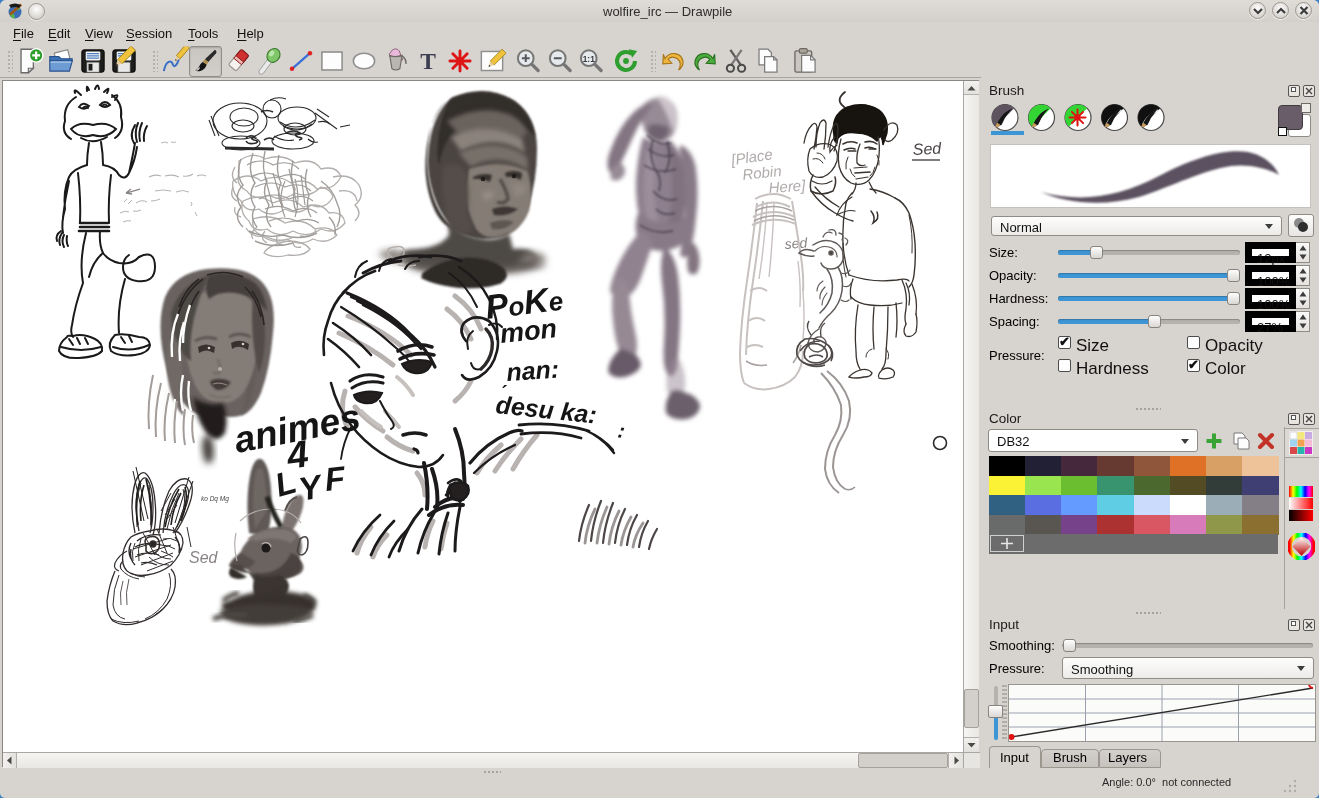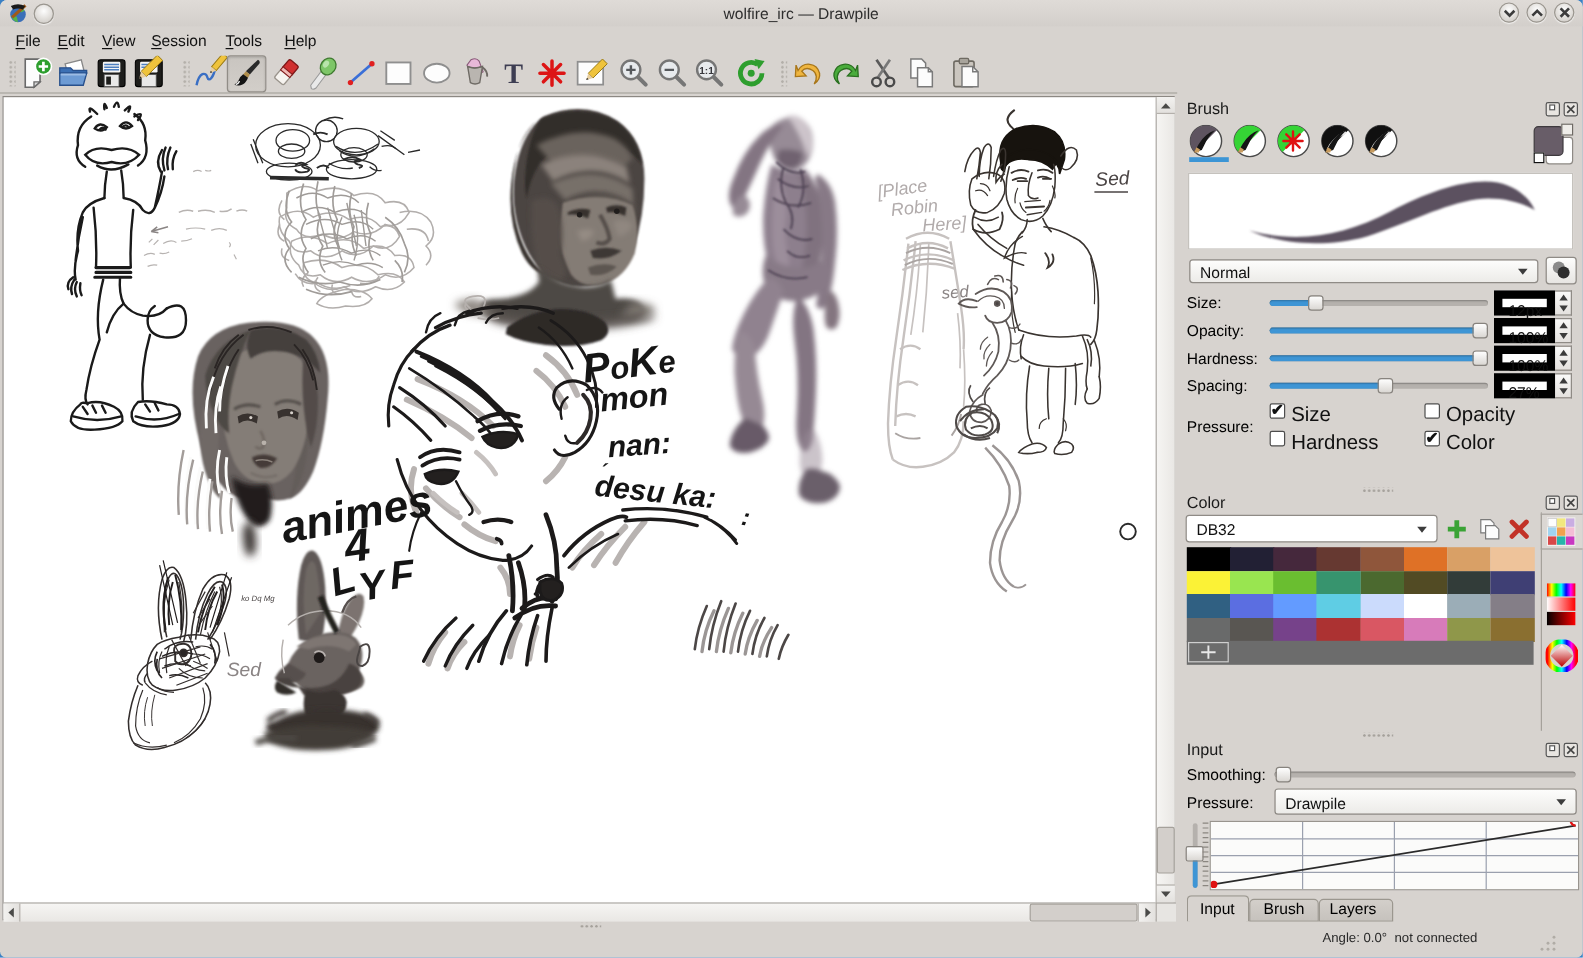--- a/index.html
+++ b/index.html
@@ -885,21 +885,21 @@
     <div class="abs" style="left:1291px;top:621px;width:5px;height:5px;border:1px solid #555;background:#fff"></div>
     <div class="pbtn" style="left:1303px;top:619px"></div>
     <svg class="abs" style="left:1303px;top:619px" width="12" height="12">
         <path d="M3 3 l6 6 M9 3 l-6 6" stroke="#444" stroke-width="1.4"></path>
       </svg>
     <div class="abs txt" style="left:989px;top:638px">Smoothing:</div>
     <div class="slider-groove" style="left:1062px;top:643px;width:251px"></div>
     <div class="slider-handle" style="left:1063px;top:639px"></div>
     <div class="abs txt" style="left:989px;top:661px">Pressure:</div>
     <div class="combo" style="left:1062px;top:657px;width:252px;height:22px">
-        <span class="ct" style="top:4px">Drawpile</span>
+        <span class="ct" style="top:4px">Smoothing</span>
         <span class="ca" style="top:8px"></span>
       </div>
 
     <div class="abs" style="left:994px;top:686px;width:4px;height:54px;background:#b5b1ad;border-radius:2px"></div>
     <div class="abs" style="left:994px;top:716px;width:4px;height:24px;background:#3e95d5;border-radius:2px"></div>
     <div class="abs" style="left:988px;top:705px;width:15px;height:13px;border-radius:2px;background:linear-gradient(#fefefe,#dad7d3);border:1px solid #87837e"></div>
     <svg class="abs" style="left:1002px;top:684px" width="6" height="58">
       <g stroke="#8a8680" stroke-width="1">
           <path d="M0 2h5M0 6h5M0 10h5M0 14h5M0 18h5M0 22h5M0 26h5M0 30h5M0 34h5M0 38h5M0 42h5M0 46h5M0 50h5M0 54h5"></path>
         </g>

